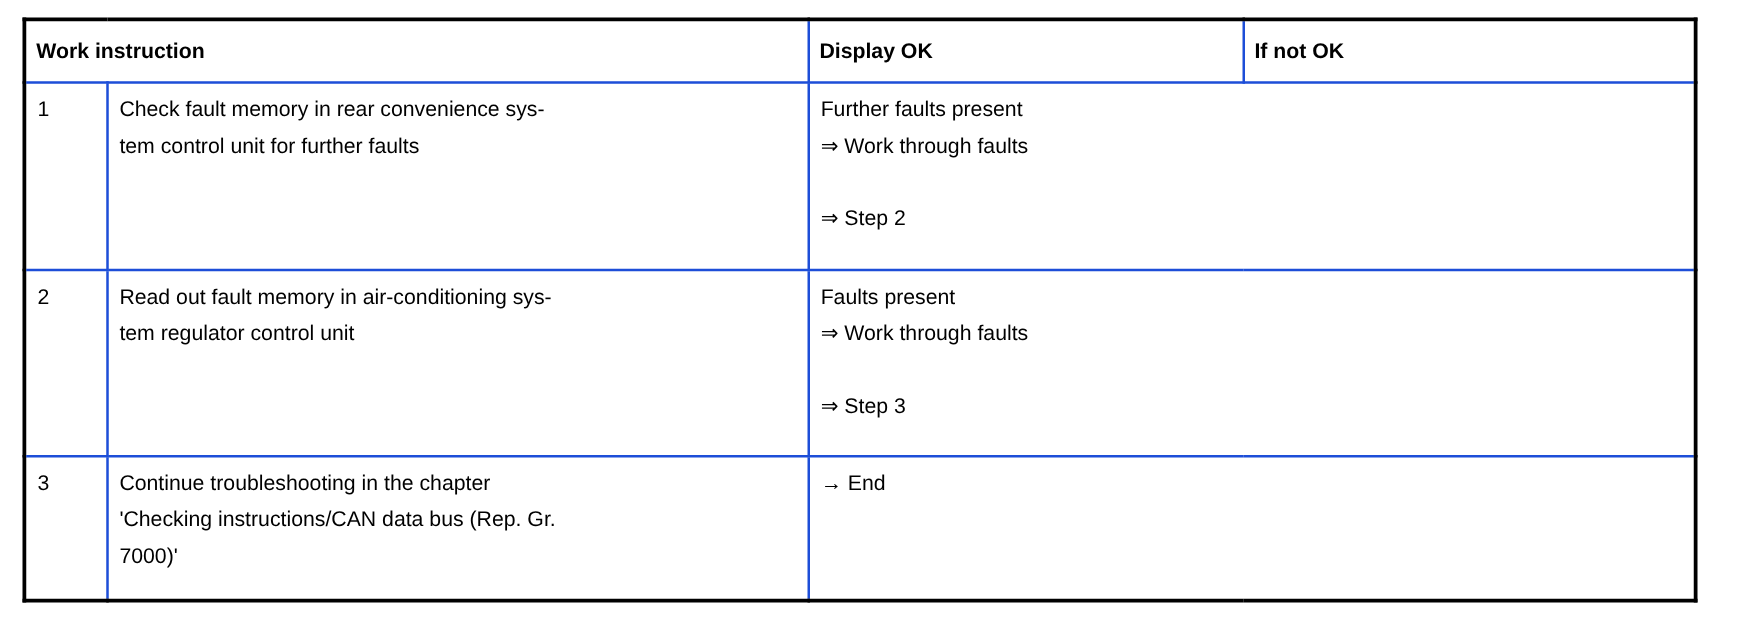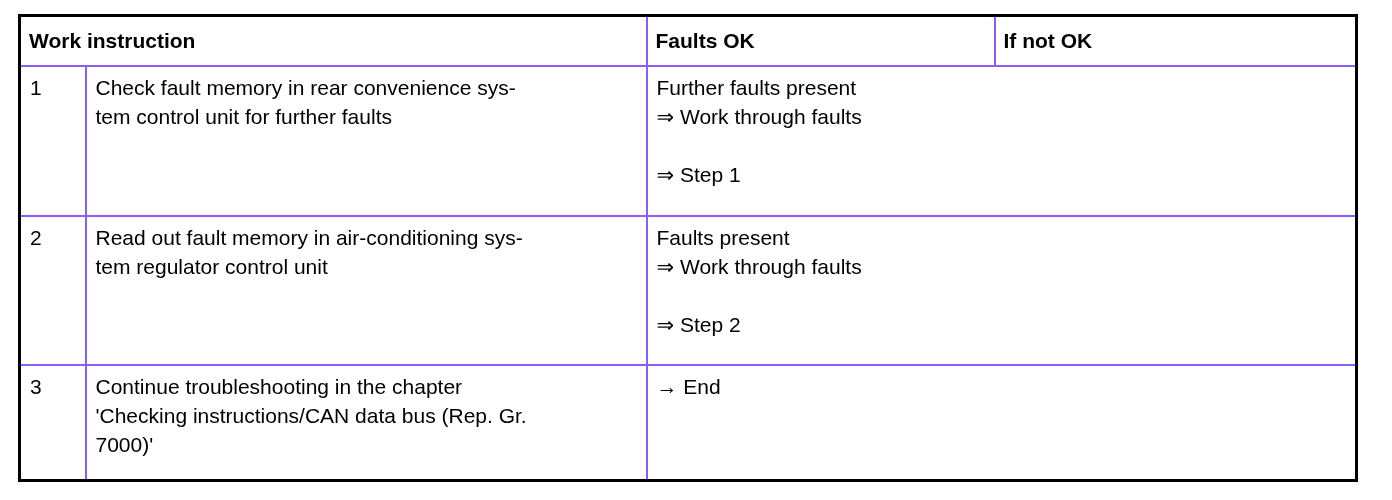--- a/index.html
+++ b/index.html
@@ -14,23 +14,23 @@
   }
   table.work-table {
     border-collapse: collapse;
     border: 3px solid #000000;
     margin: 14px 0 0 18px;
     table-layout: fixed;
     width: 1337px;
   }
   table.work-table th,
   table.work-table td {
-    border: 2px solid #8b5cf6;
+    border: 2px solid #1d4ed8;
     vertical-align: top;
-    font-size: 21px;
+    font-size: 17px;
     line-height: 29px;
     padding: 6px 10px 6px 9px;
     white-space: pre-line;
     overflow: hidden;
   }
   table.work-table th {
     text-align: left;
     font-weight: bold;
     padding-top: 9px;
     padding-left: 8px;
@@ -51,42 +51,42 @@
 <table class="work-table">
   <colgroup>
     <col class="col-step">
     <col class="col-instruction">
     <col class="col-display">
     <col class="col-ifnotok">
   </colgroup>
   <tbody>
     <tr class="header-row">
       <th colspan="2">Work instruction</th>
-      <th>Faults OK</th>
+      <th>Display OK</th>
       <th>If not OK</th>
     </tr>
 
     <tr class="body-row-1">
       <td class="step-cell">1</td>
       <td>Check fault memory in rear convenience sys-
 tem control unit for further faults</td>
       <td colspan="2">Further faults present
 ⇒ Work through faults
 
-⇒ Step 1</td>
+⇒ Step 2</td>
     </tr>
 
     <tr class="body-row-2">
       <td class="step-cell">2</td>
       <td>Read out fault memory in air-conditioning sys-
 tem regulator control unit</td>
       <td colspan="2">Faults present
 ⇒ Work through faults
 
-⇒ Step 2</td>
+⇒ Step 3</td>
     </tr>
 
     <tr class="body-row-3">
       <td class="step-cell">3</td>
       <td>Continue troubleshooting in the chapter
 'Checking instructions/CAN data bus (Rep. Gr.
 7000)'</td>
       <td colspan="2">→ End</td>
     </tr>
   </tbody>

